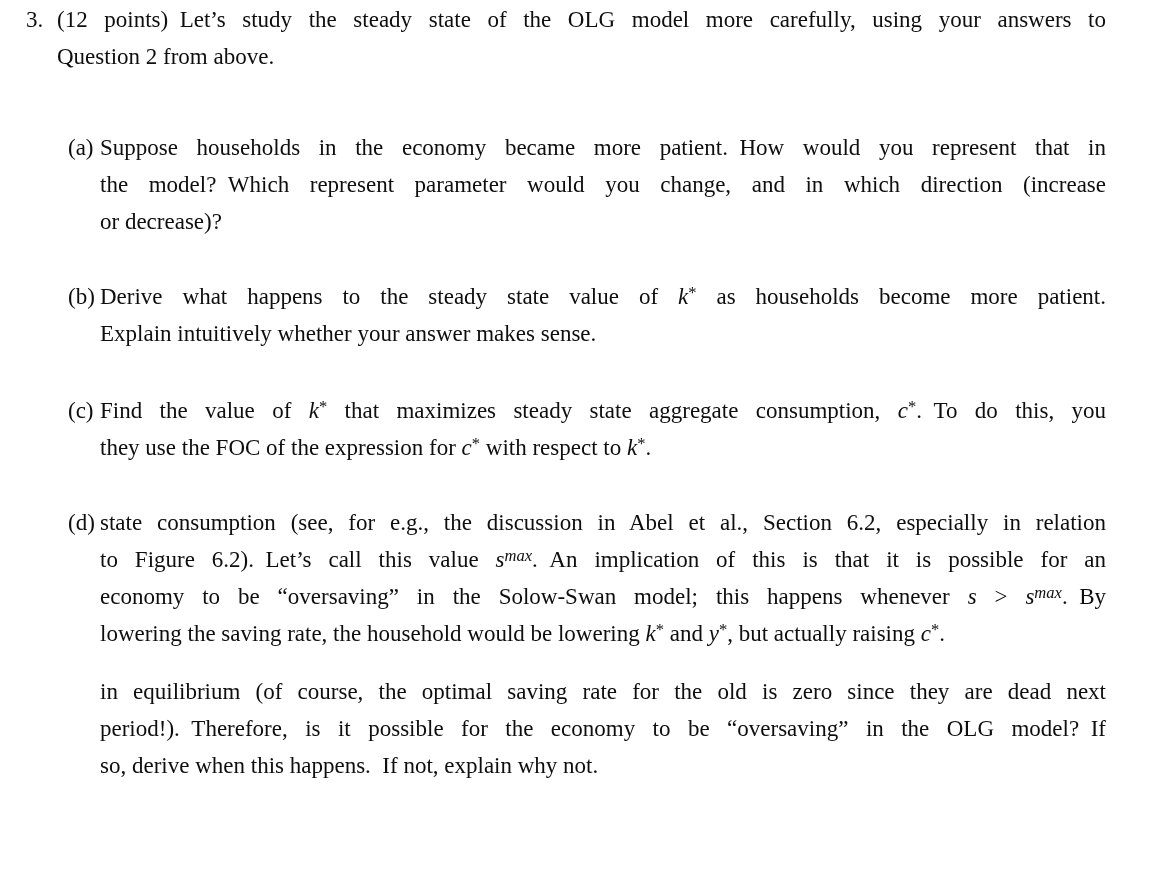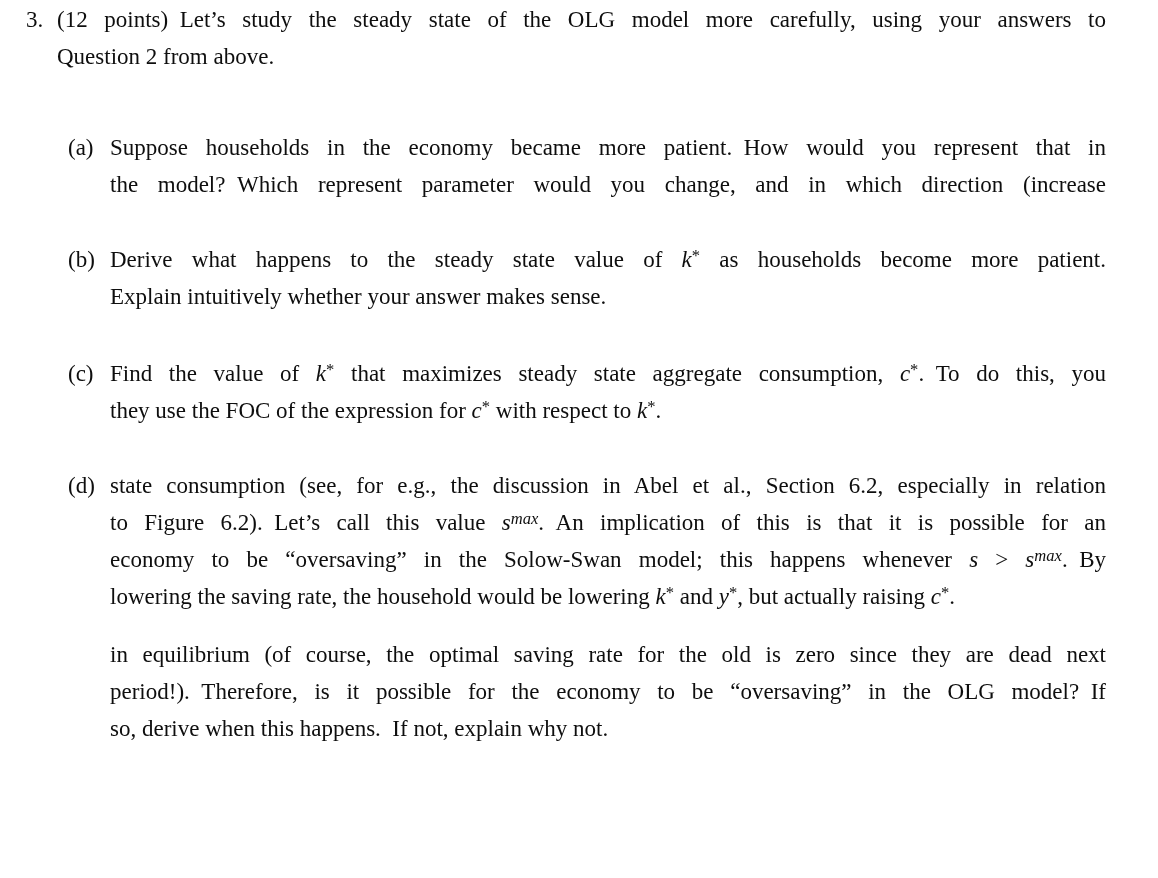--- a/index.html
+++ b/index.html
@@ -34,21 +34,21 @@
     left: 0;
     top: 1px;
   }
   .part {
     margin-left: 68px;
   }
   .part .item-label {
     top: 0;
   }
   .part .body {
-    margin-left: 42px;
+    margin-left: 32px;
   }
   .part-a { margin-top: 54px; }
   .part-b { margin-top: 38px; }
   .part-c { margin-top: 40px; }
   .part-d { margin-top: 38px; }
   .para + .para { margin-top: 21px; }
   .tline {
     text-align: justify;
     text-align-last: justify;
   }
@@ -76,20 +76,21 @@
         </div>
     </div>
   </section>
 
   <section class="block part part-a">
     <span class="item-label">(a)</span>
     <div class="body">
       <div class="para lines">
           <div class="tline"><span>Suppose households in the economy became more patient. How would you represent that in</span></div>
           <div class="tline"><span>the model? Which represent parameter would you change, and in which direction (increase</span></div>
+          <div class="tline last"><span>or decrease)?</span></div>
         </div>
     </div>
   </section>
 
   <section class="block part part-b">
     <span class="item-label">(b)</span>
     <div class="body">
       <div class="para lines">
           <div class="tline"><span>Derive what happens to the steady state value of </span><span class="it">k</span><span class="sup">*</span><span> as households become more patient.</span></div>
           <div class="tline last"><span>Explain intuitively whether your answer makes sense.</span></div>

